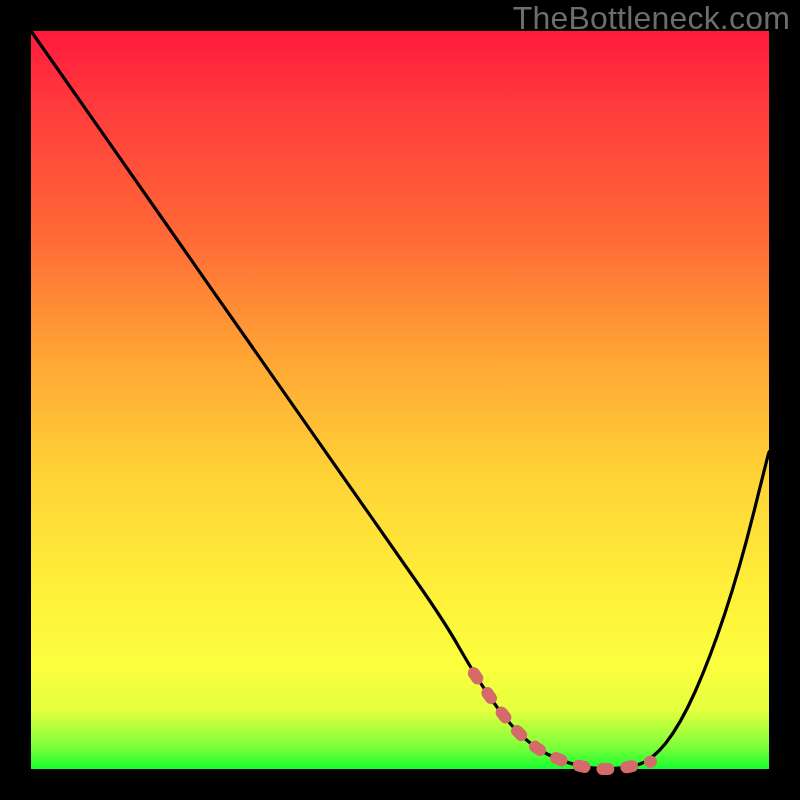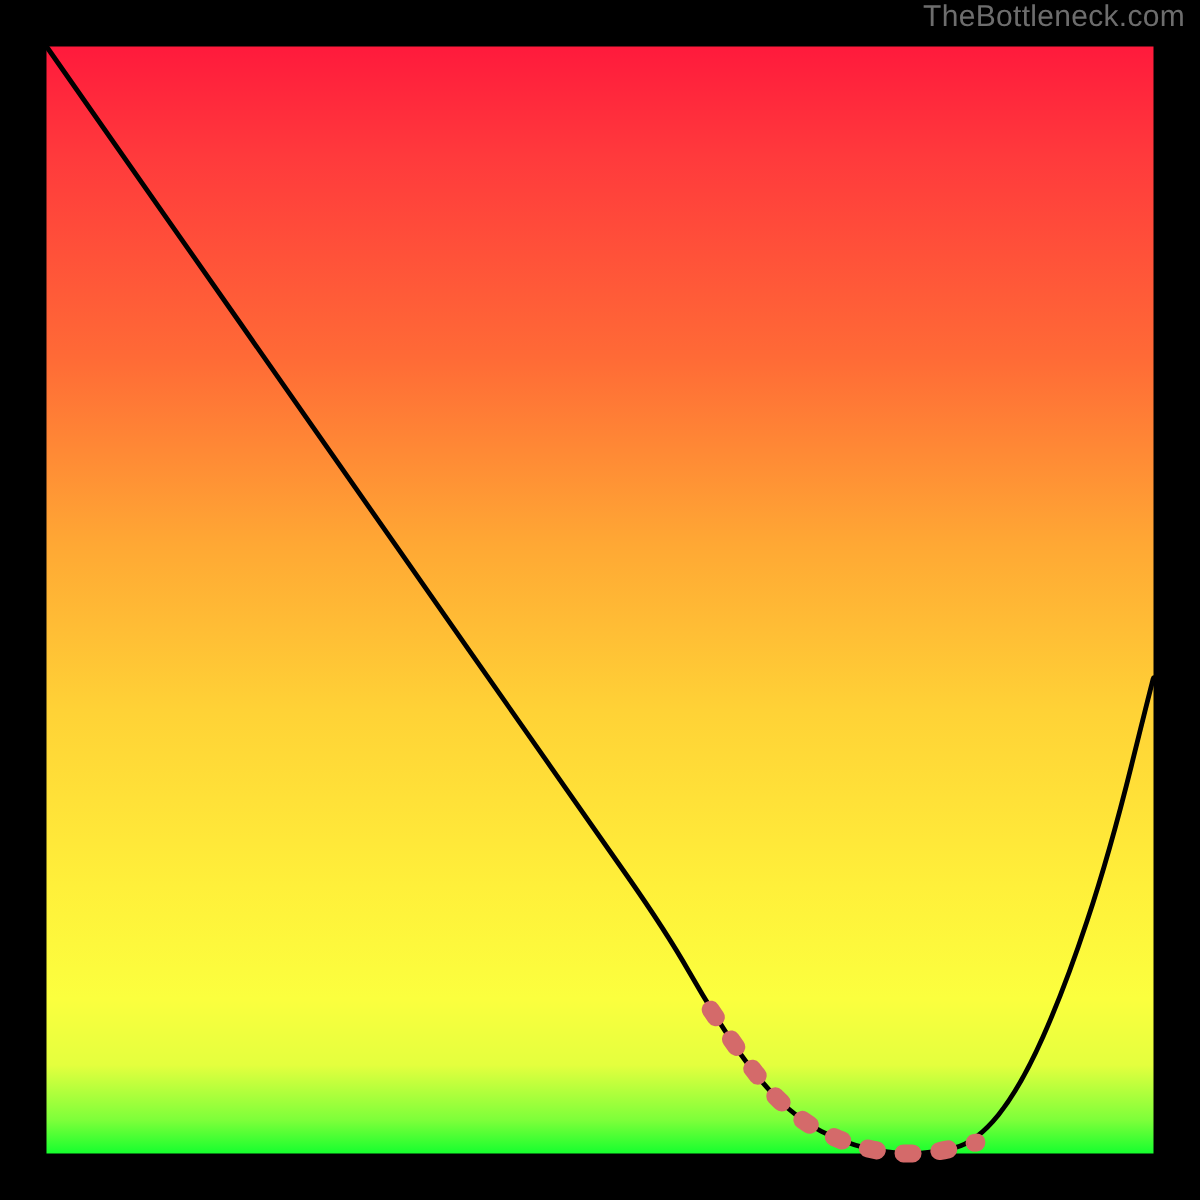--- a/index.html
+++ b/index.html
@@ -15,21 +15,21 @@
     position: relative;
     width: 800px;
     height: 800px;
     background: #000000;
   }
   .watermark {
     position: absolute;
     top: 0px;
     right: 10px;
     color: #6d6d6d;
-    font-size: 20px;
+    font-size: 32px;
     font-weight: 500;
     letter-spacing: 0.2px;
     z-index: 5;
     user-select: none;
   }
   .plot-area {
     position: absolute;
     left: 31px;
     top: 31px;
     width: 738px;

